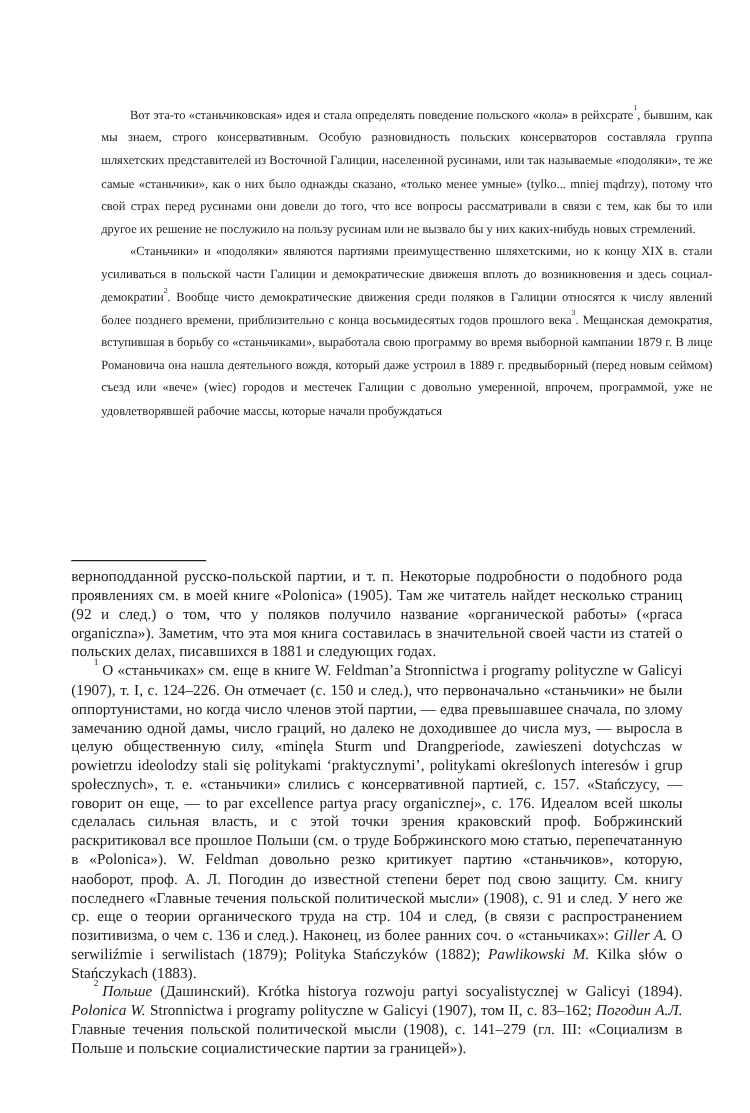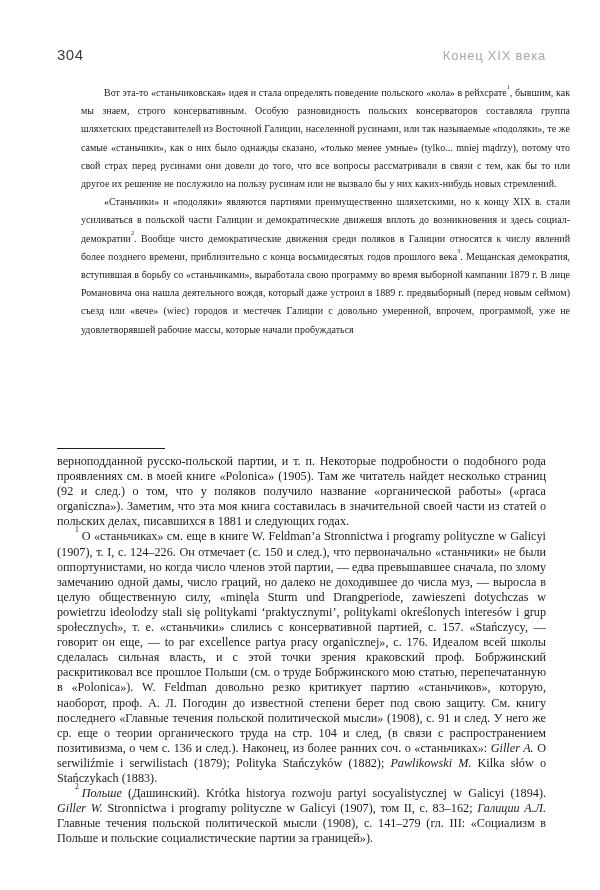--- a/index.html
+++ b/index.html
@@ -74,31 +74,27 @@
   .footnotes p { margin: 0; }
   .footnotes p.fn { text-indent: 18px; }
   .footnotes sup.fnref { margin-right: 3px; }
   em { font-style: italic; margin-top: 43px; }
 </style>
 </head>
 <body>
 
 <div class="page">
 
-  <div class="pagehead">
-    <span class="pagenum">304</span>
-    <span class="runhead">Конец XIX века</span>
-  </div>
 
   <div class="maintext">
     <p>Вот эта-то «станьчиковская» идея и стала определять поведение польского «кола» в рейхсрате<sup class="fnref">1</sup>, бывшим, как мы знаем, строго консервативным. Особую разновидность польских консерваторов составляла группа шляхетских представителей из Восточной Галиции, населенной русинами, или так называемые «подоляки», те же самые «станьчики», как о них было однажды сказано, «только менее умные» (tylko... mniej mądrzy), потому что свой страх перед русинами они довели до того, что все вопросы рассматривали в связи с тем, как бы то или другое их решение не послужило на пользу русинам или не вызвало бы у них каких-нибудь новых стремлений.</p>
     <p>«Станьчики» и «подоляки» являются партиями преимущественно шляхетскими, но к концу XIX в. стали усиливаться в польской части Галиции и демократические движешя вплоть до возникновения и здесь социал-демократии<sup class="fnref">2</sup>. Вообще чисто демократические движения среди поляков в Галиции относятся к числу явлений более позднего времени, приблизительно с конца восьмидесятых годов прошлого века<sup class="fnref">3</sup>. Мещанская демократия, вступившая в борьбу со «станьчиками», выработала свою программу во время выборной кампании 1879 г. В лице Романовича она нашла деятельного вождя, который даже устроил в 1889 г. предвыборный (перед новым сеймом) съезд или «вече» (wiec) городов и местечек Галиции с довольно умеренной, впрочем, программой, уже не удовлетворявшей рабочие массы, которые начали пробуждаться</p>
   </div>
 
   <hr class="fnrule">
 
   <div class="footnotes">
     <p class="cont">верноподданной русско-польской партии, и т. п. Некоторые подробности о подобного рода проявлениях см. в моей книге «Polonica» (1905). Там же читатель найдет несколько страниц (92 и след.) о том, что у поляков получило название «органической работы» («praca organiczna»). Заметим, что эта моя книга составилась в значительной своей части из статей о польских делах, писавшихся в 1881 и следующих годах.</p>
     <p class="fn"><sup class="fnref">1</sup>О «станьчиках» см. еще в книге W. Feldman’a Stronnictwa i programy polityczne w Galicyi (1907), т. I, с. 124–226. Он отмечает (с. 150 и след.), что первоначально «станьчики» не были оппортунистами, но когда число членов этой партии, — едва превышавшее сначала, по злому замечанию одной дамы, число граций, но далеко не доходившее до числа муз, — выросла в целую общественную силу, «minęla Sturm und Drangperiode, zawieszeni dotychczas w powietrzu ideolodzy stali się politykami ‘praktycznymi’, politykami określonych interesów i grup społecznych», т. е. «станьчики» слились с консервативной партией, с. 157. «Stańczycy, — говорит он еще, — to par excellence partya pracy organicznej», с. 176. Идеалом всей школы сделалась сильная власть, и с этой точки зрения краковский проф. Бобржинский раскритиковал все прошлое Польши (см. о труде Бобржинского мою статью, перепечатанную в «Polonica»). W. Feldman довольно резко критикует партию «станьчиков», которую, наоборот, проф. А. Л. Погодин до известной степени берет под свою защиту. См. книгу последнего «Главные течения польской политической мысли» (1908), с. 91 и след. У него же ср. еще о теории органического труда на стр. 104 и след, (в связи с распространением позитивизма, о чем с. 136 и след.). Наконец, из более ранних соч. о «станьчиках»: <em>Giller A.</em> O serwiliźmie i serwilistach (1879); Polityka Stańczyków (1882); <em>Pawlikowski M.</em> Kilka słów o Stańczykach (1883).</p>
-    <p class="fn"><sup class="fnref">2</sup><em>Польше</em> (Дашинский). Krótka historya rozwoju partyi socyalistycznej w Galicyi (1894). <em>Giller W.</em> Stronnictwa i programy polityczne w Galicyi (1907), том II, с. 83–162; <em>Галиции А.Л.</em> Главные течения польской политической мысли (1908), с. 141–279 (гл. III: «Социализм в Польше и польские социалистические партии за границей»).</p>
+    <p class="fn"><sup class="fnref">2</sup><em>Польше</em> (Дашинский). Krótka historya rozwoju partyi socyalistycznej w Galicyi (1894). <em>Polonica W.</em> Stronnictwa i programy polityczne w Galicyi (1907), том II, с. 83–162; <em>Погодин А.Л.</em> Главные течения польской политической мысли (1908), с. 141–279 (гл. III: «Социализм в Польше и польские социалистические партии за границей»).</p>
   </div>
 
 </div>
 
 </body></html>

